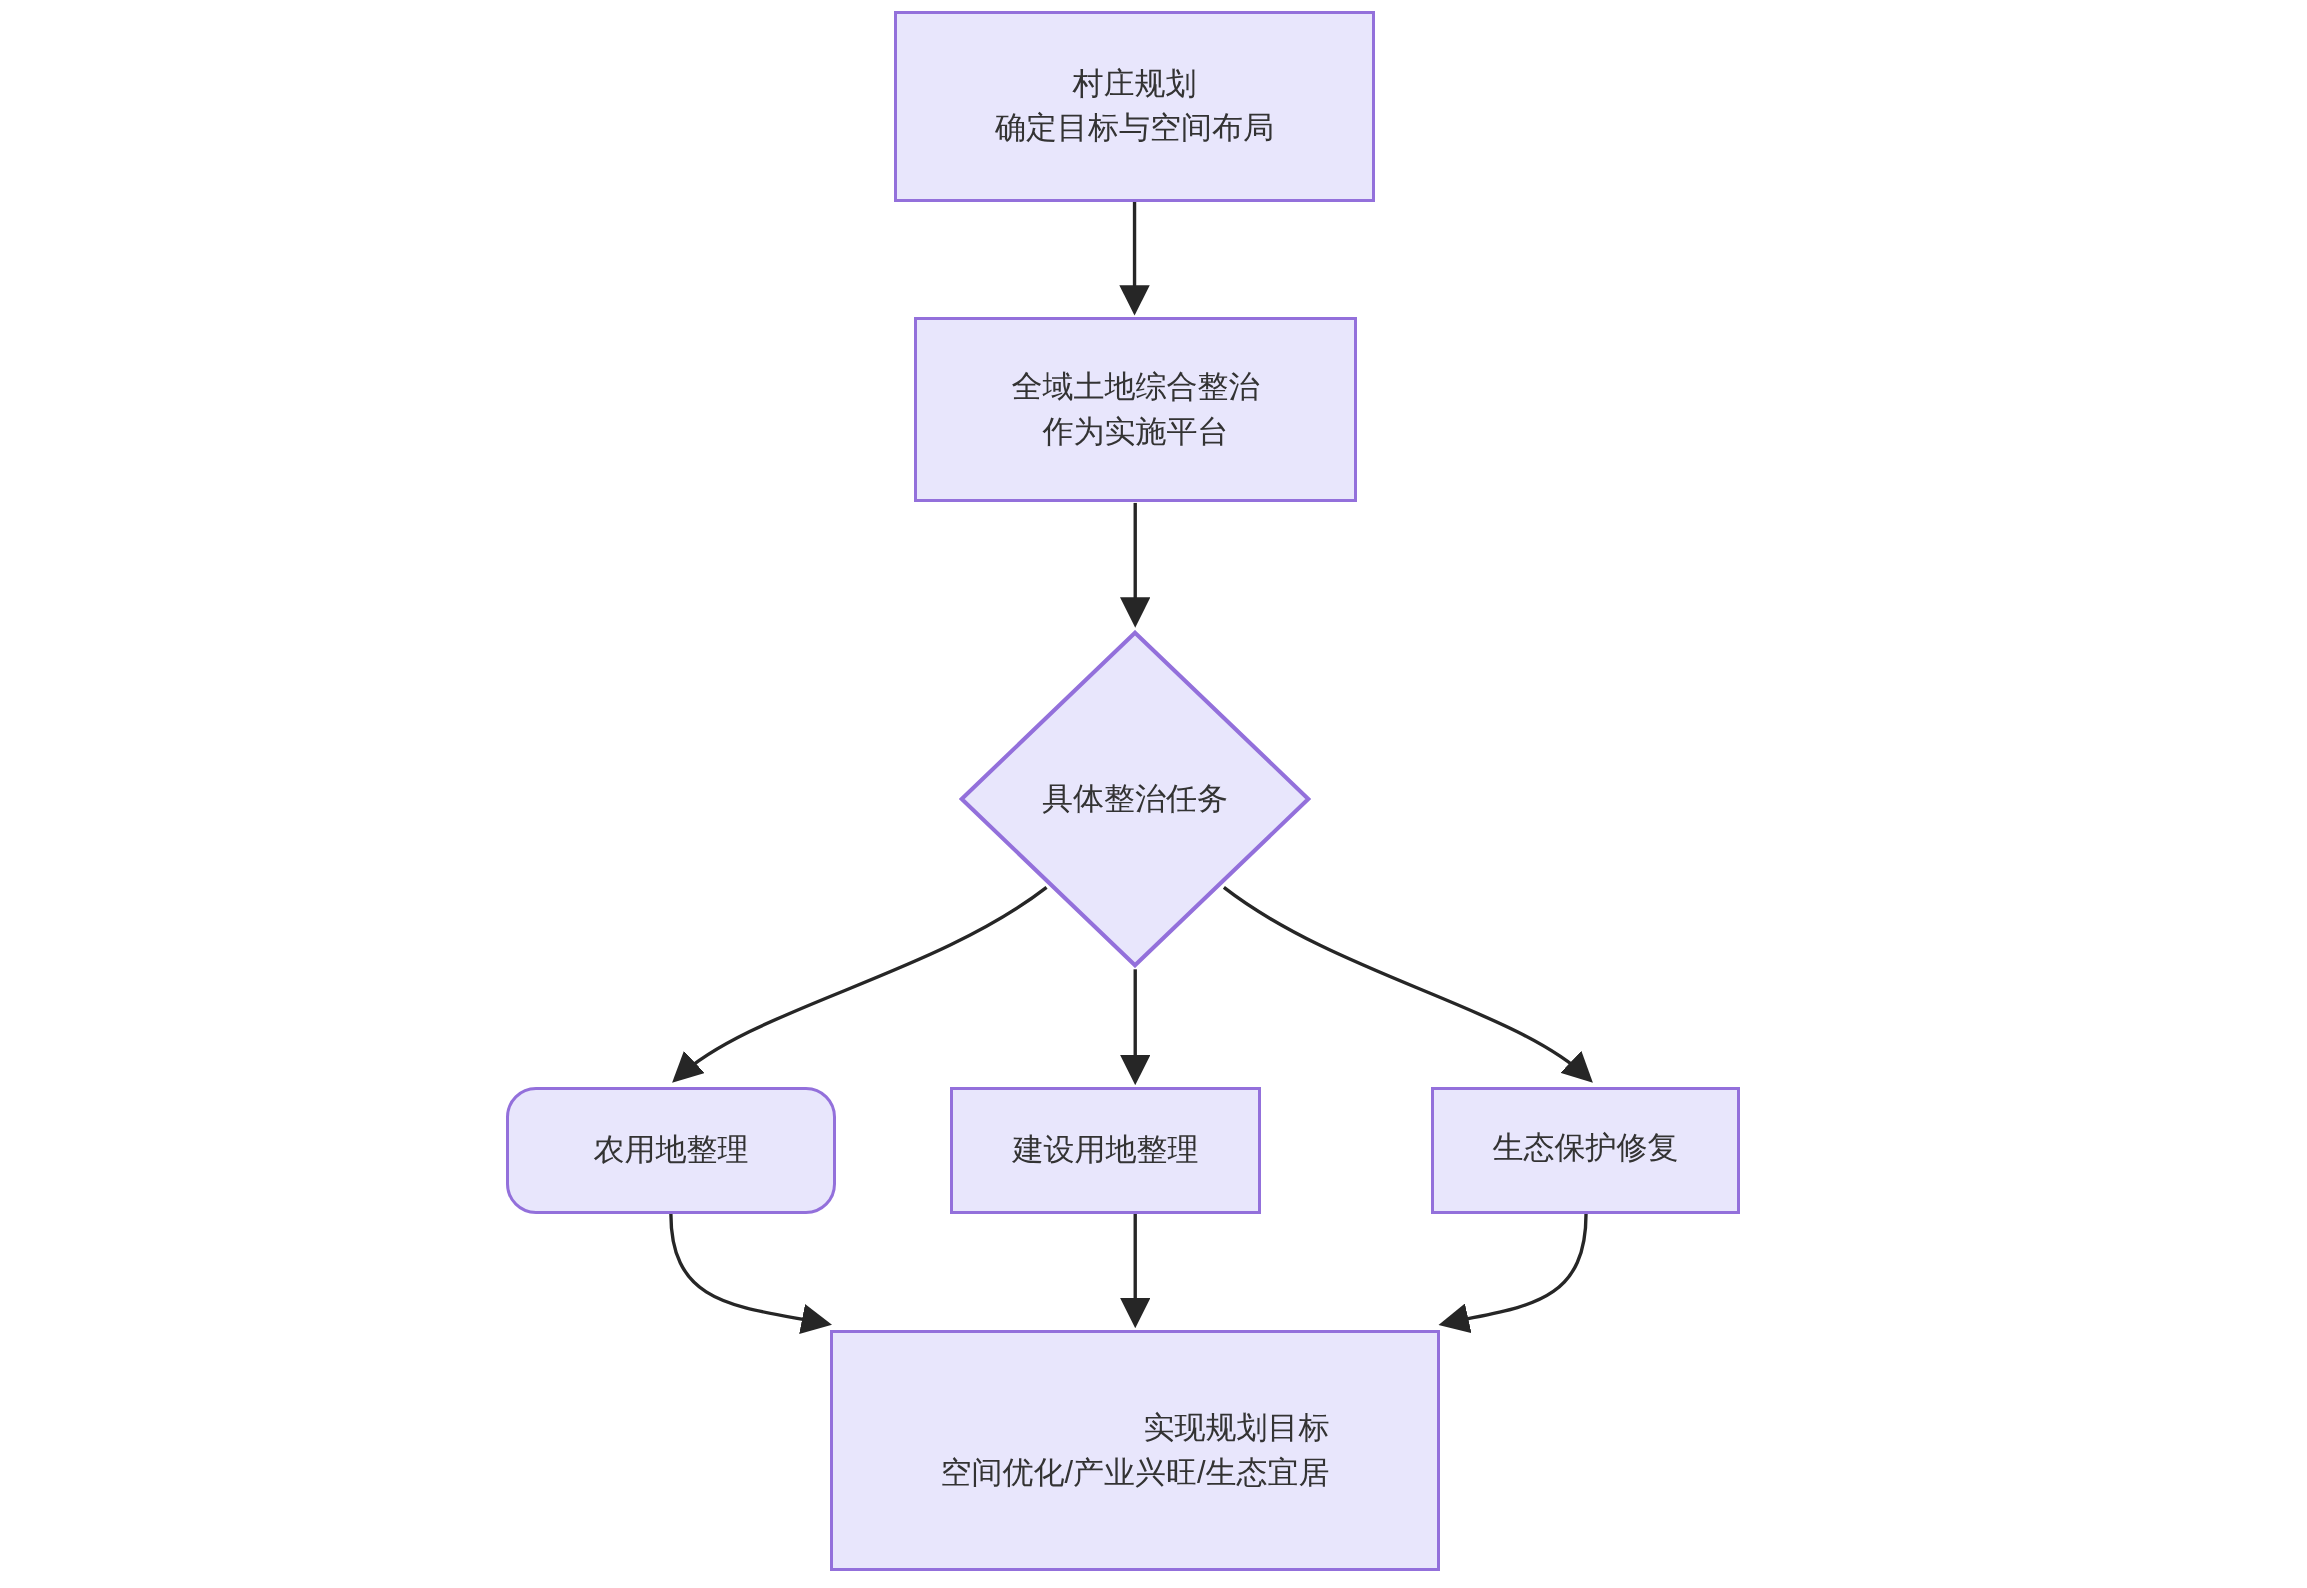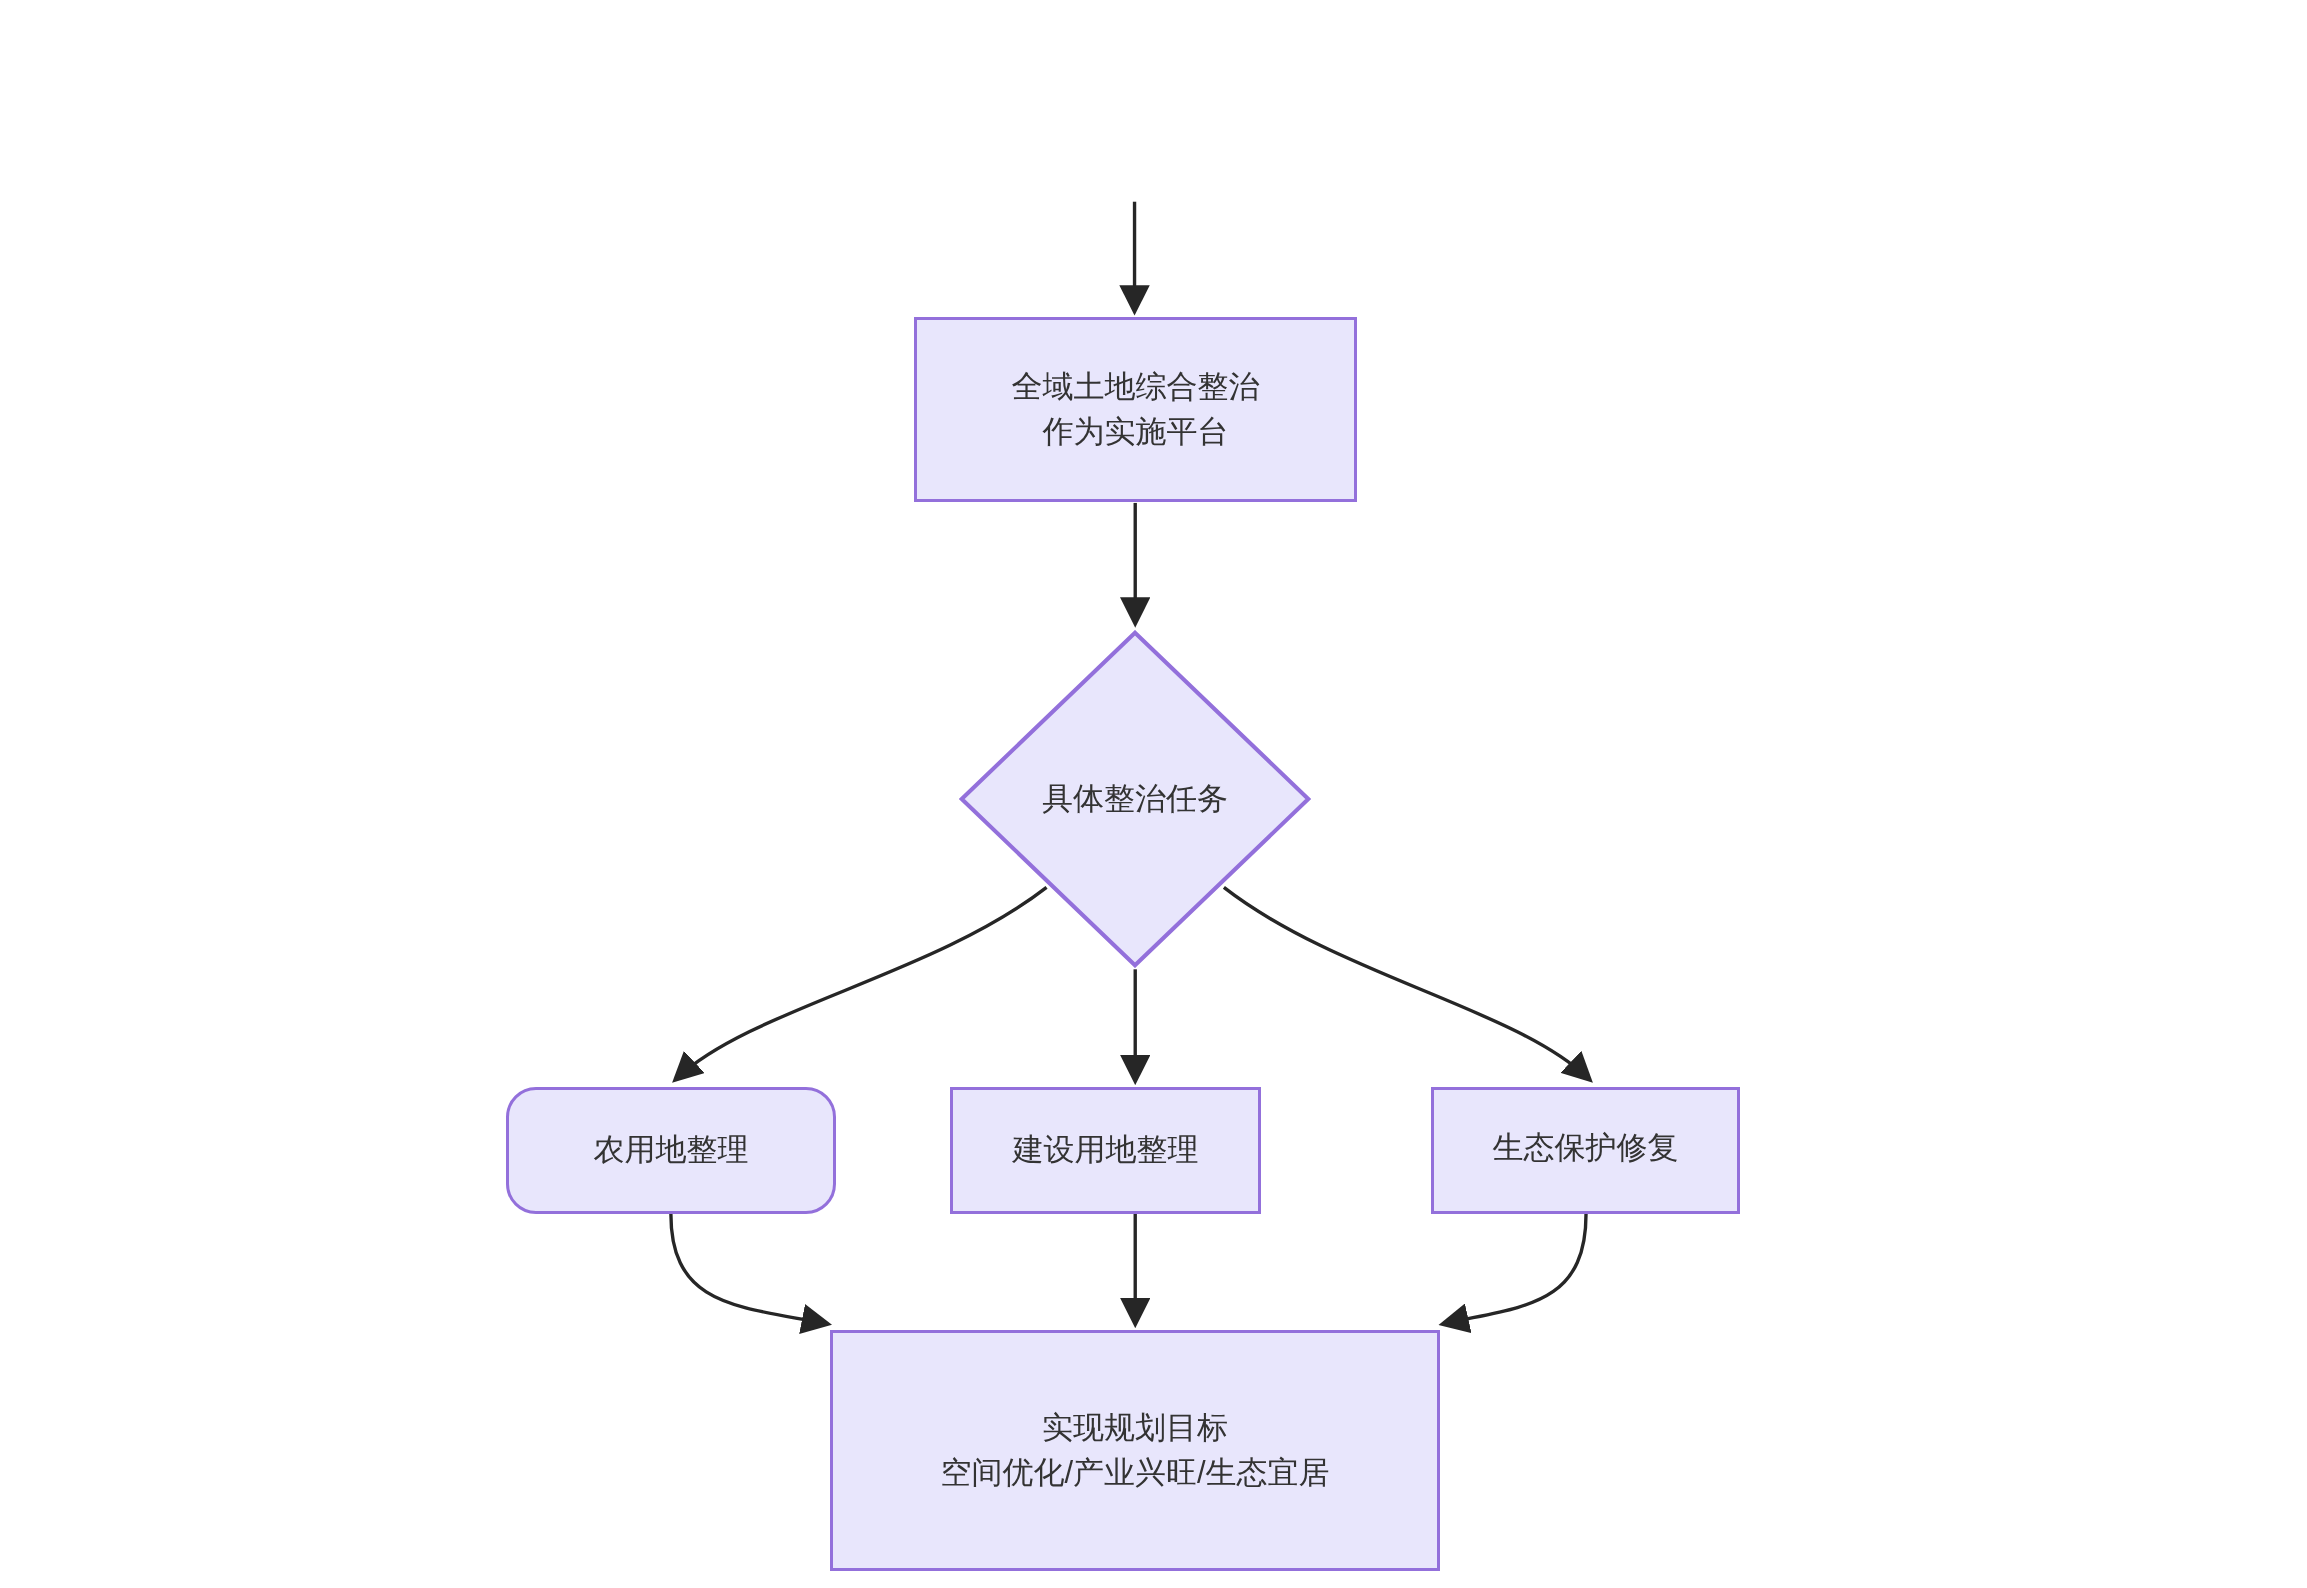--- a/index.html
+++ b/index.html
@@ -46,21 +46,21 @@
     color: #333333;
     white-space: pre-line;
     padding: 0 15px;
   }
   
   #node-village-plan   { left: 894px; top: 10.8px;   width: 481px; height: 191px; }
   #node-land-platform  { left: 914px; top: 317px;  width: 443px; height: 185px; }
   #node-farmland       { left: 506px;  top: 1087px; width: 330px; height: 127px; border-radius: 30px; }
   #node-construction   { left: 950px; top: 1087px; width: 311px; height: 127px; }
   #node-ecology        { left: 1431px; top: 1087px; width: 309px; height: 127px; font-family: Liberation Mono, monospace; }
-  #node-goal           { left: 830px; top: 1330px; width: 610px; height: 241px; }
+  #node-goal           { left: 830px; top: 1330px; width: 610px; height: 241px; text-align: right; }
   #node-goal .node-label { padding: 0 47px; }
 
   
   #node-tasks {
     left: 959px;
     top: 630px;
     width: 352px;
     height: 338px;
     background: transparent;
     border: 0;
@@ -98,20 +98,24 @@
 
     <path d="M 1808 1311 C 1974 1440, 2238 1490, 2345 1592" fill="none" stroke="#262626" stroke-width="5" marker-end="url(#arrow)"></path>
 
     <path d="M 991 1793 C 991 1930, 1090 1930, 1218 1955" fill="none" stroke="#262626" stroke-width="5" marker-end="url(#arrow)"></path>
 
     <path d="M 1677 1793 L 1677 1951" fill="none" stroke="#262626" stroke-width="5" marker-end="url(#arrow)"></path>
 
     <path d="M 2343 1793 C 2343 1930, 2248 1930, 2136 1955" fill="none" stroke="#262626" stroke-width="5" marker-end="url(#arrow)"></path>
   </svg>
 
+  <div class="node node-rect" id="node-village-plan">
+    <div class="node-label">村庄规划
+确定目标与空间布局</div>
+  </div>
 
   <div class="node node-rect" id="node-land-platform">
     <div class="node-label">全域土地综合整治
 作为实施平台</div>
   </div>
 
   <div class="node" id="node-tasks">
     <svg class="diamond-shape" viewBox="0 0 520 500" preserveAspectRatio="none" xmlns="http://www.w3.org/2000/svg">
       <polygon points="260,4 516,250 260,496 4,250" fill="#e8e6fc" stroke="#9370db" stroke-width="6"></polygon>
     </svg>

